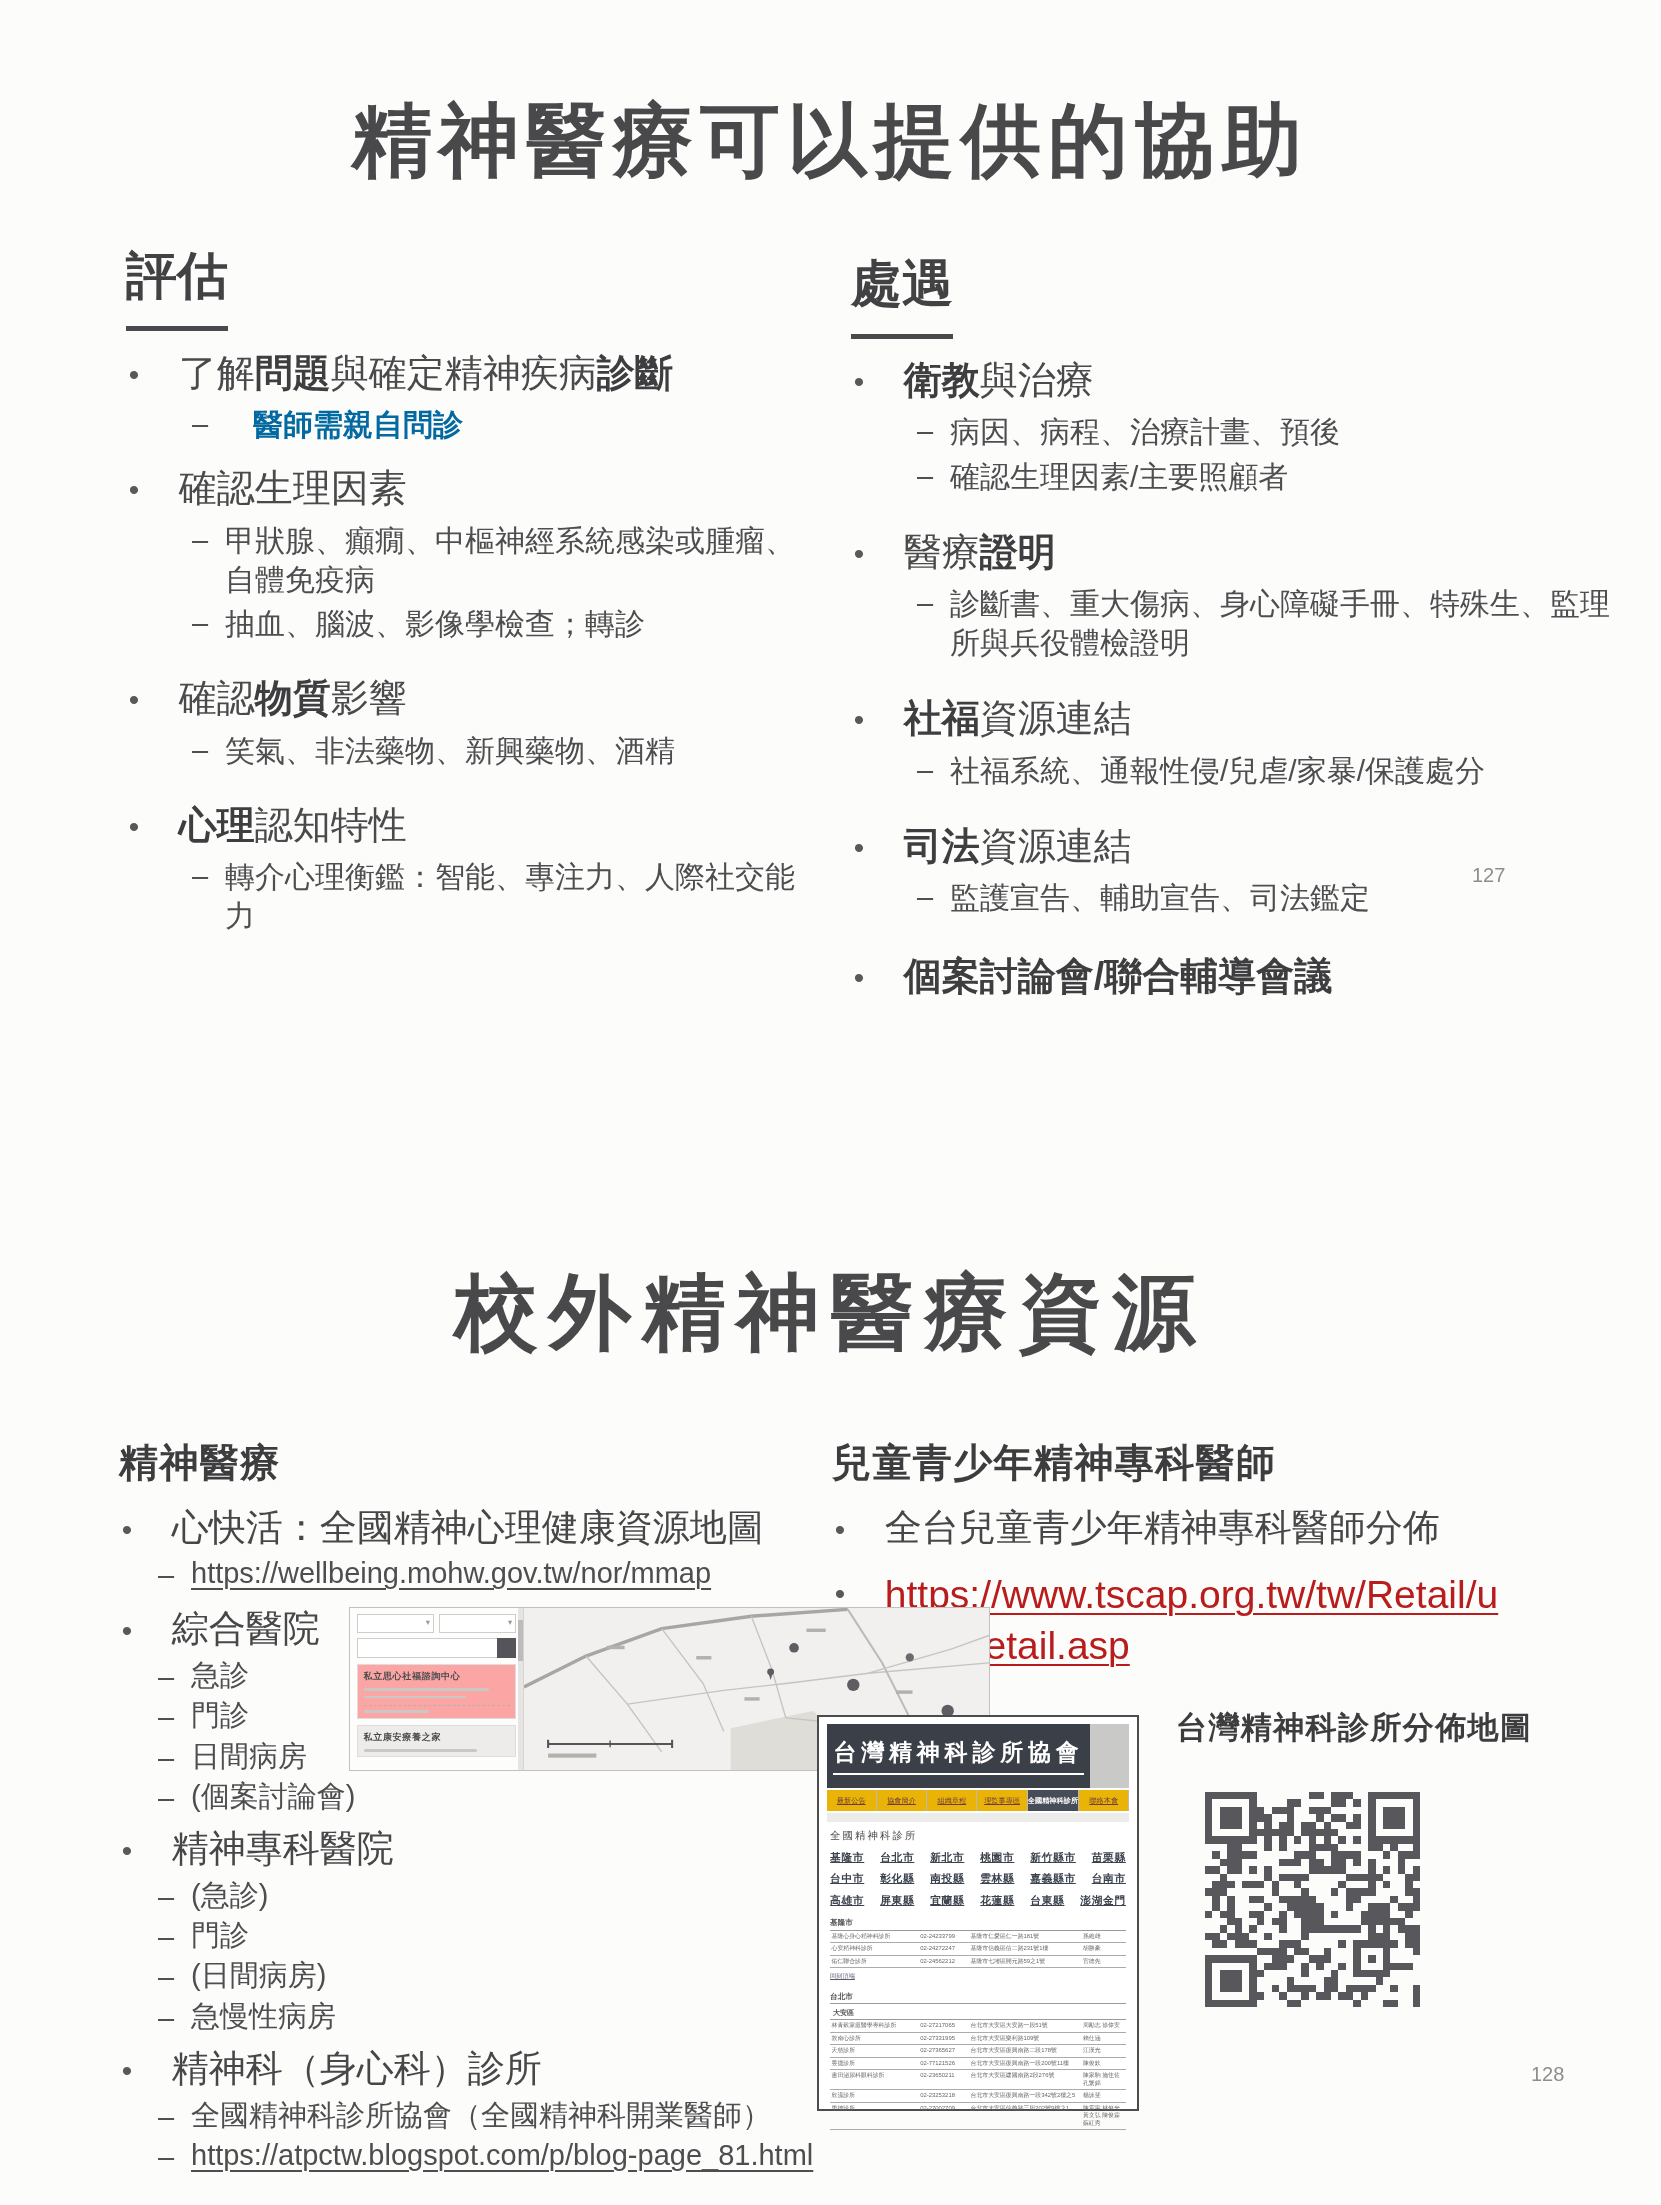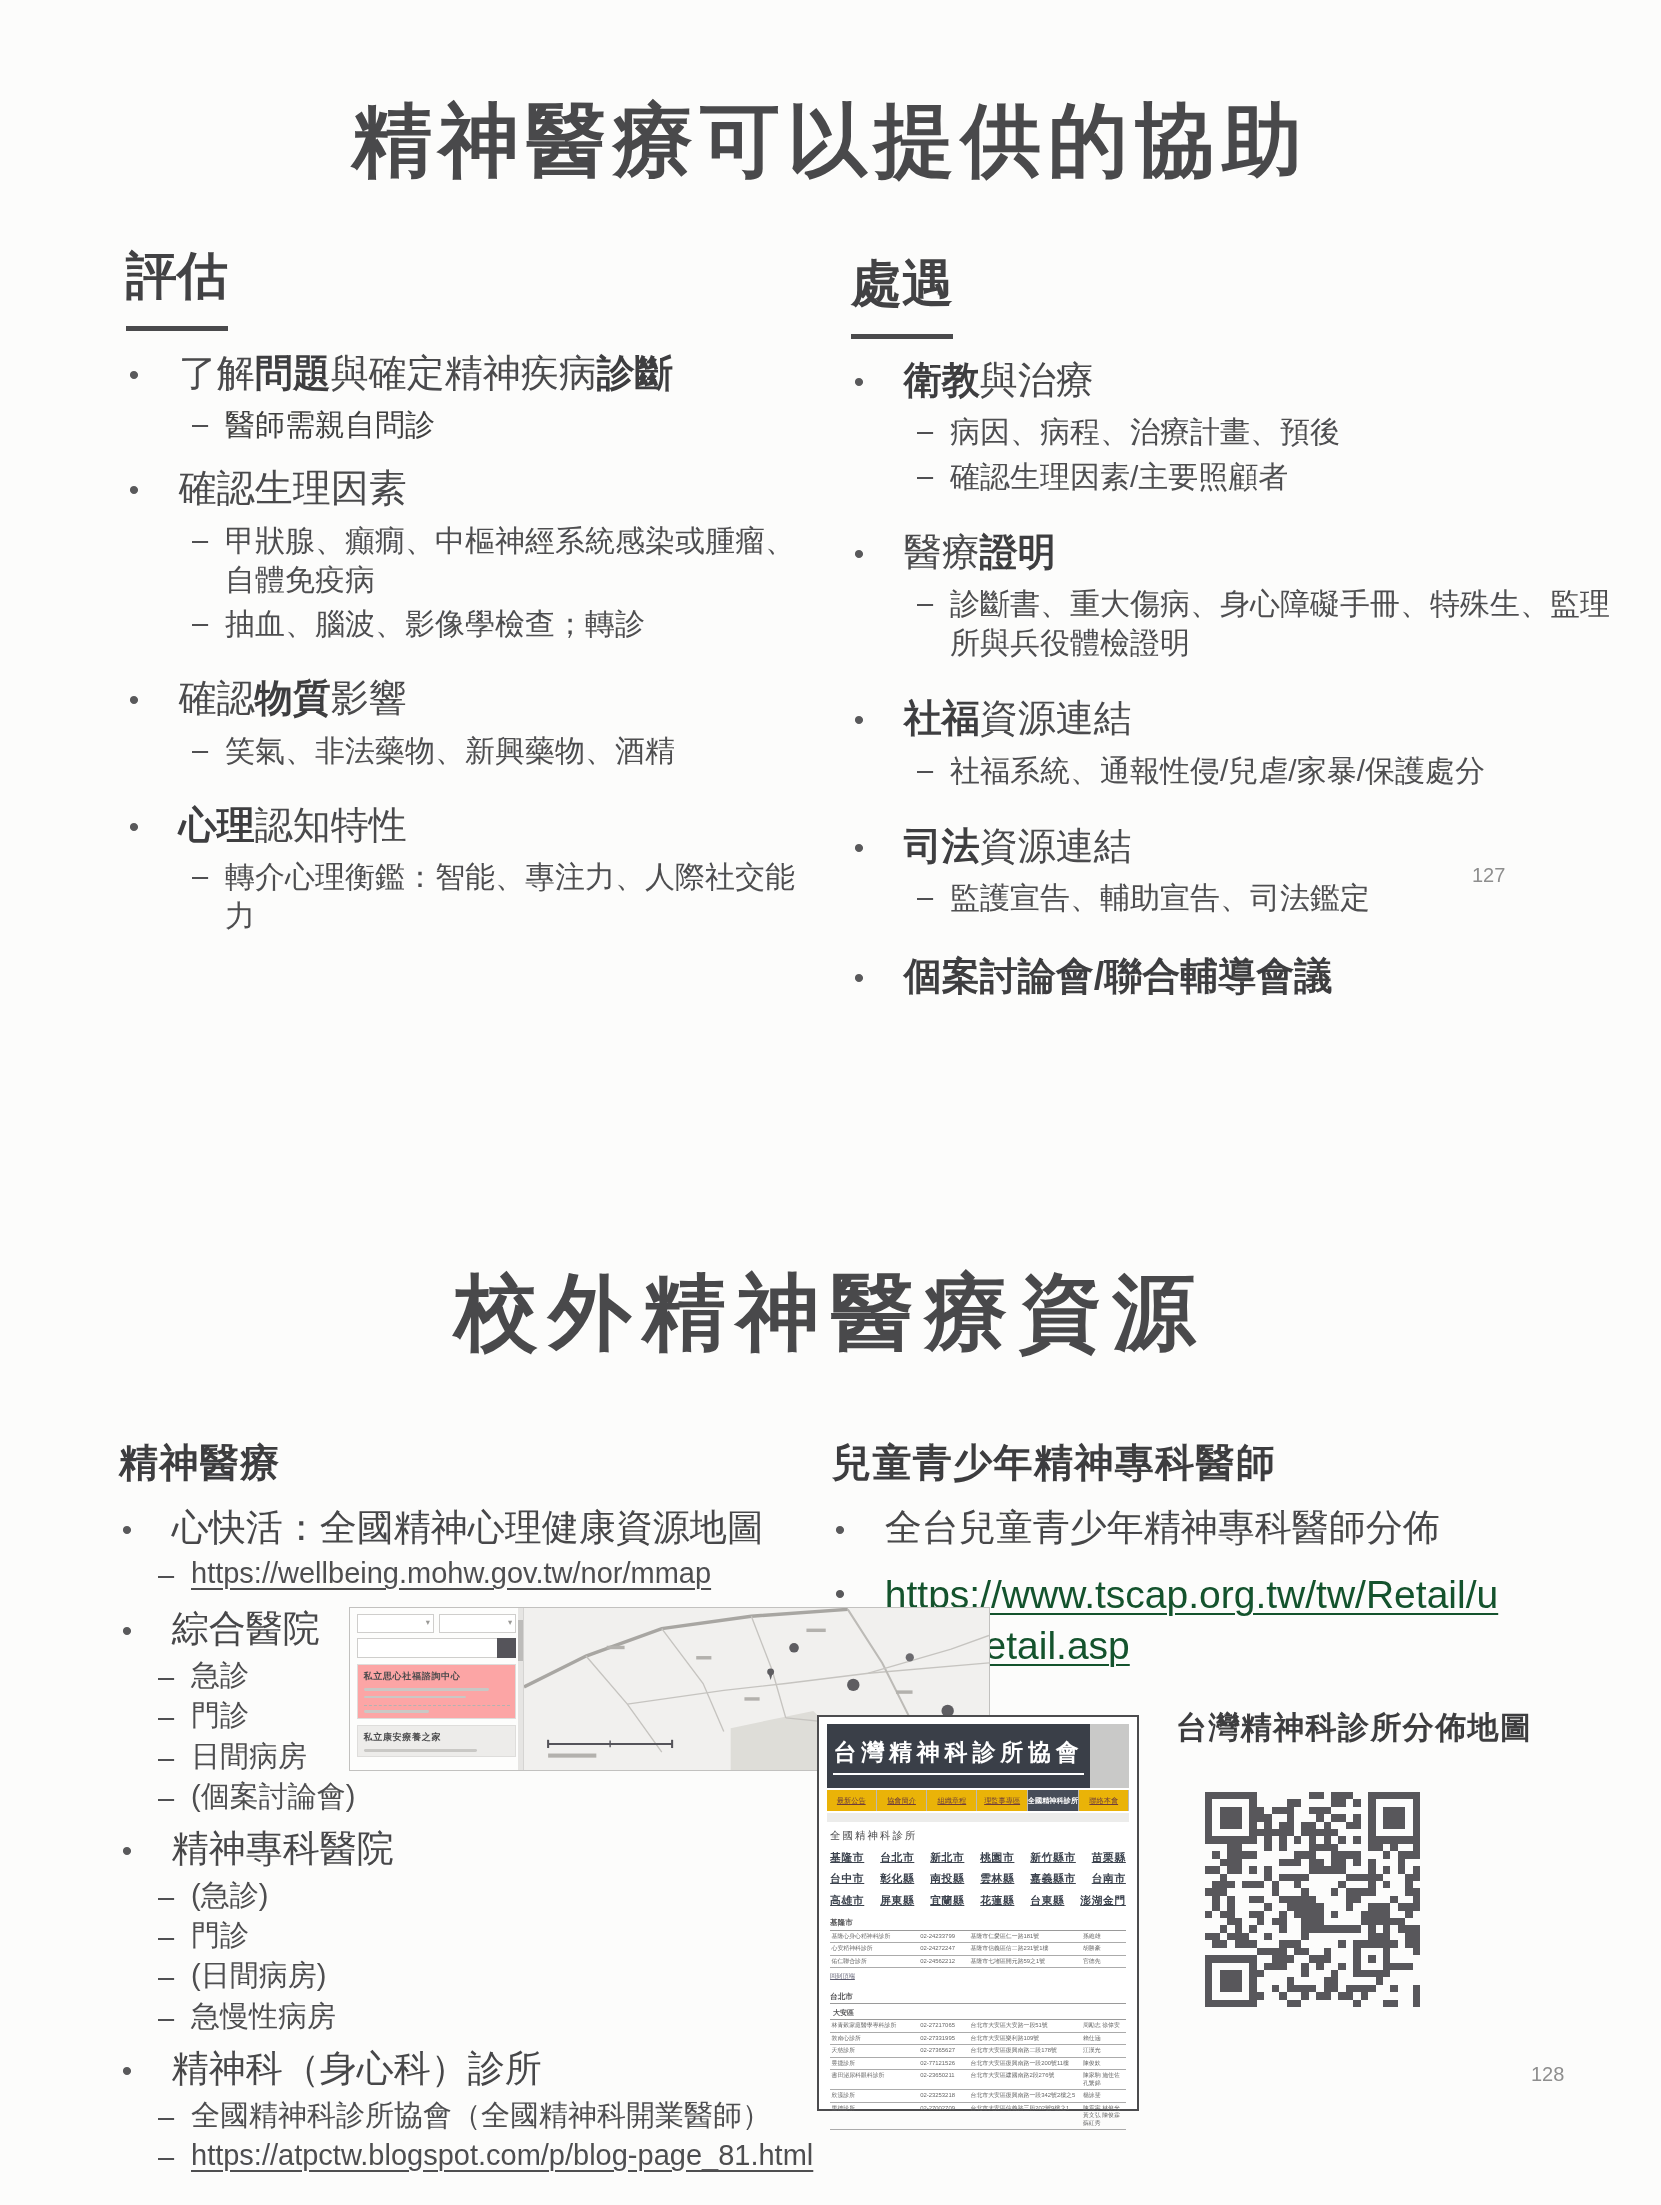--- a/index.html
+++ b/index.html
@@ -20,29 +20,29 @@
       border-bottom:5.5px solid #4a4a4c;padding-bottom:23px;line-height:1.05;}
   .h3{font-size:39px;font-weight:bold;color:#3d3d3f;letter-spacing:1.4px;}
   
   .bi{display:flex;align-items:flex-start;}
   .dot{width:50px;flex:none;font-size:30px;line-height:50px;color:#59595b;padding-left:2.8px;}
   .bt{font-size:38px;line-height:1.22;color:#4a4a4c;}
   .bb{font-weight:bold;color:#3e3e40;}
   .sub{display:flex;margin-left:66px;margin-top:5.5px;}
   .dash{width:33px;flex:none;font-size:29px;line-height:39px;color:#505052;}
   .st{font-size:30px;line-height:1.3;color:#4e4e50;}
-  .stb{font-weight:normal;color:#404040;}
+  .stb{font-weight:bold;color:#0369a1;margin-left:28px;}
   .mt28{margin-top:19.3px;} .mt30{margin-top:21px;} .mt46{margin-top:32px;}
   .mt48{margin-top:33px;} .mt52{margin-top:36px;} .mt26{margin-top:18px;}
   
   .bt2{font-size:37px;line-height:1.22;color:#474749;}
   .sub2{display:flex;margin-left:39px;margin-top:4.1px;}
   .st2{font-size:29px;line-height:1.22;color:#4e4e50;}
   .lnk{text-decoration:underline;text-underline-offset:4.8px;text-decoration-thickness:2.1px;}
-  .biglnk{font-size:39px;line-height:1.32;color:#14532d;}
+  .biglnk{font-size:39px;line-height:1.32;color:#b91c1c;}
   .mt20{margin-top:14px;} .mt16{margin-top:11px;} .mt22{margin-top:15px;}
   .mt12{margin-top:8.3px;}
   .tight .sub2{margin-top:1.4px;}
   
   .pgnum{position:absolute;font-size:20px;color:#8e8e8e;}
   #pg127{left:1472px;top:864px;}
   #pg128{left:1531px;top:2063px;}
   
   #map-shot{position:absolute;left:349px;top:1607px;width:641px;height:164px;
       background:#f4f3f1;border:0.7px solid #c2c1bf;display:flex;box-sizing:border-box;}

